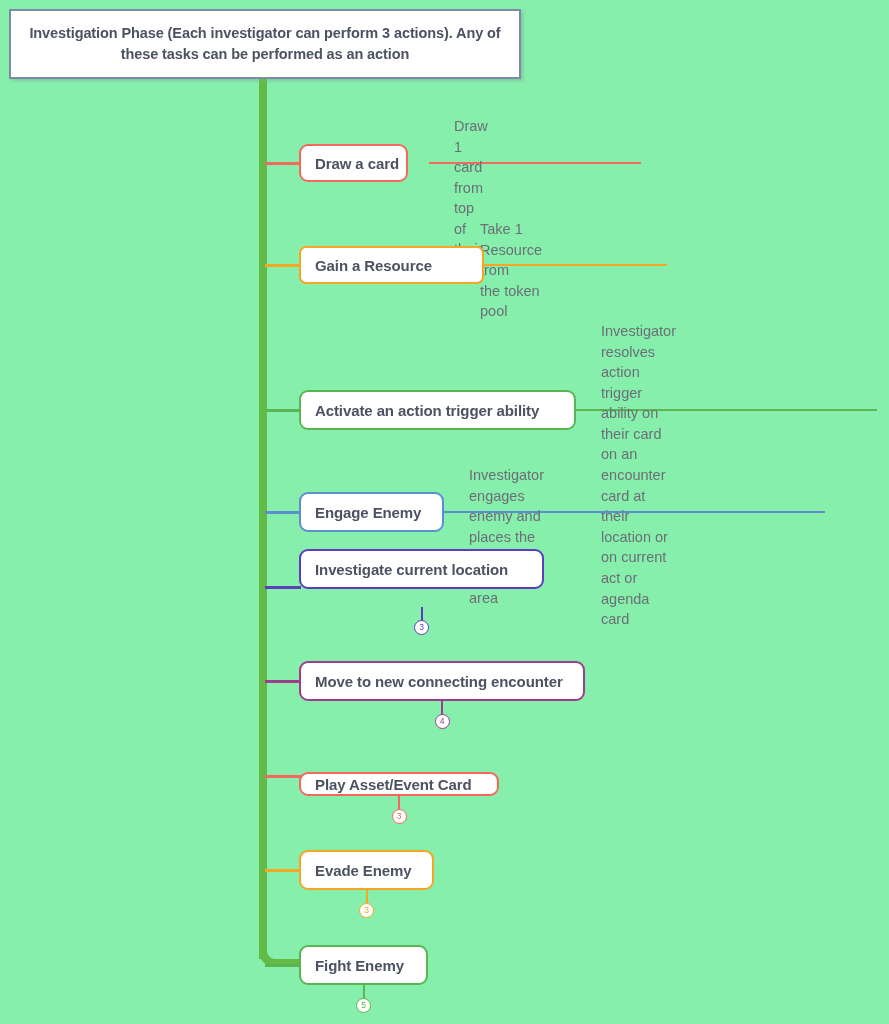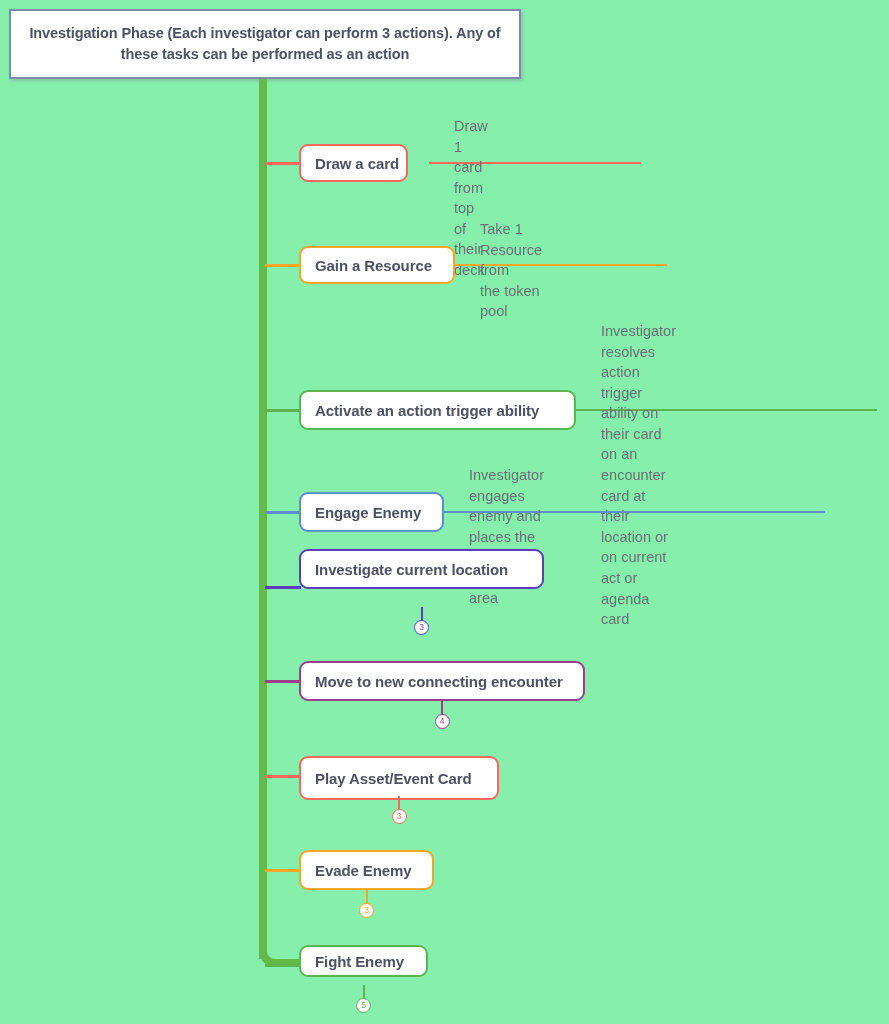--- a/index.html
+++ b/index.html
@@ -155,21 +155,21 @@
 their deck</div>
         <div class="node-box" style="left: 299px; top: 144px; width: 109px; height: 38px; border-color: rgb(244, 105, 92);">
           <span class="node-label">Draw  a card</span>
         </div>
       </div>
       <div class="branch">
         <div class="stub" style="left: 265px; top: 264px; width: 36px; background: rgb(245, 166, 35);"></div>
         <div class="ann-line" style="left: 455px; top: 264px; width: 212px; background: rgb(245, 166, 35);"></div>
         <div class="ann-text" style="left: 480px; top: 219px;">Take 1 Resource from
 the token pool</div>
-        <div class="node-box" style="left: 299px; top: 246px; width: 156px; height: 38px; border-color: rgb(245, 166, 35);">
+        <div class="node-box" style="left: 299px; top: 246px; width: 185px; height: 38px; border-color: rgb(245, 166, 35); border-radius: 7px;">
           <span class="node-label">Gain a Resource</span>
         </div>
       </div>
       <div class="branch">
         <div class="stub" style="left: 265px; top: 409px; width: 36px; background: rgb(90, 181, 82);"></div>
         <div class="ann-line" style="left: 576px; top: 409px; width: 301px; background: rgb(90, 181, 82);"></div>
         <div class="ann-text" style="left: 601px; top: 321px;">Investigator resolves action trigger
 ability on their card on an
 encounter card at their location or
 on current act or agenda card</div>
@@ -197,37 +197,37 @@
       <div class="branch">
         <div class="stub" style="left: 265px; top: 680px; width: 36px; background: rgb(157, 61, 140);"></div>
         <div class="node-box" style="left: 299px; top: 661px; width: 286px; height: 40px; border-color: rgb(157, 61, 140);">
           <span class="node-label">Move to new connecting encounter</span>
         </div>
         <div class="badge-stem" style="left: 441px; top: 701px; height: 14px; background: rgb(157, 61, 140);"></div>
         <div class="badge" style="left: 434.5px; top: 714px; border-color: rgb(157, 61, 140); color: rgb(157, 61, 140);">4</div>
       </div>
       <div class="branch">
         <div class="stub" style="left: 265px; top: 775px; width: 36px; background: rgb(244, 105, 92);"></div>
-        <div class="node-box" style="left: 299px; top: 756px; width: 200px; height: 44px; border-color: rgb(244, 105, 92);">
+        <div class="node-box" style="left: 299px; top: 772px; width: 200px; height: 24px; border-color: rgb(244, 105, 92);">
           <span class="node-label">Play Asset/Event Card</span>
         </div>
         <div class="badge-stem" style="left: 398px; top: 796px; height: 14px; background: rgb(244, 105, 92);"></div>
         <div class="badge" style="left: 391.5px; top: 809px; border-color: rgb(244, 105, 92); color: rgb(244, 105, 92);">3</div>
       </div>
       <div class="branch">
         <div class="stub" style="left: 265px; top: 869px; width: 36px; background: rgb(245, 166, 35);"></div>
         <div class="node-box" style="left: 299px; top: 850px; width: 135px; height: 40px; border-color: rgb(245, 166, 35);">
           <span class="node-label">Evade Enemy</span>
         </div>
         <div class="badge-stem" style="left: 365.5px; top: 890px; height: 14px; background: rgb(245, 166, 35);"></div>
         <div class="badge" style="left: 359px; top: 903px; border-color: rgb(245, 166, 35); color: rgb(245, 166, 35);">3</div>
       </div>
       <div class="branch">
         <div class="stub" style="left: 265px; top: 964px; width: 36px; background: rgb(90, 181, 82);"></div>
-        <div class="node-box" style="left: 299px; top: 945px; width: 129px; height: 32px; border-color: rgb(90, 181, 82);">
+        <div class="node-box" style="left: 299px; top: 945px; width: 129px; height: 40px; border-color: rgb(90, 181, 82);">
           <span class="node-label">Fight Enemy</span>
         </div>
         <div class="badge-stem" style="left: 362.5px; top: 985px; height: 14px; background: rgb(90, 181, 82);"></div>
         <div class="badge" style="left: 356px; top: 998px; border-color: rgb(90, 181, 82); color: rgb(90, 181, 82);">5</div>
       </div>
     </div>
 
 </div>
 
 </body></html>

